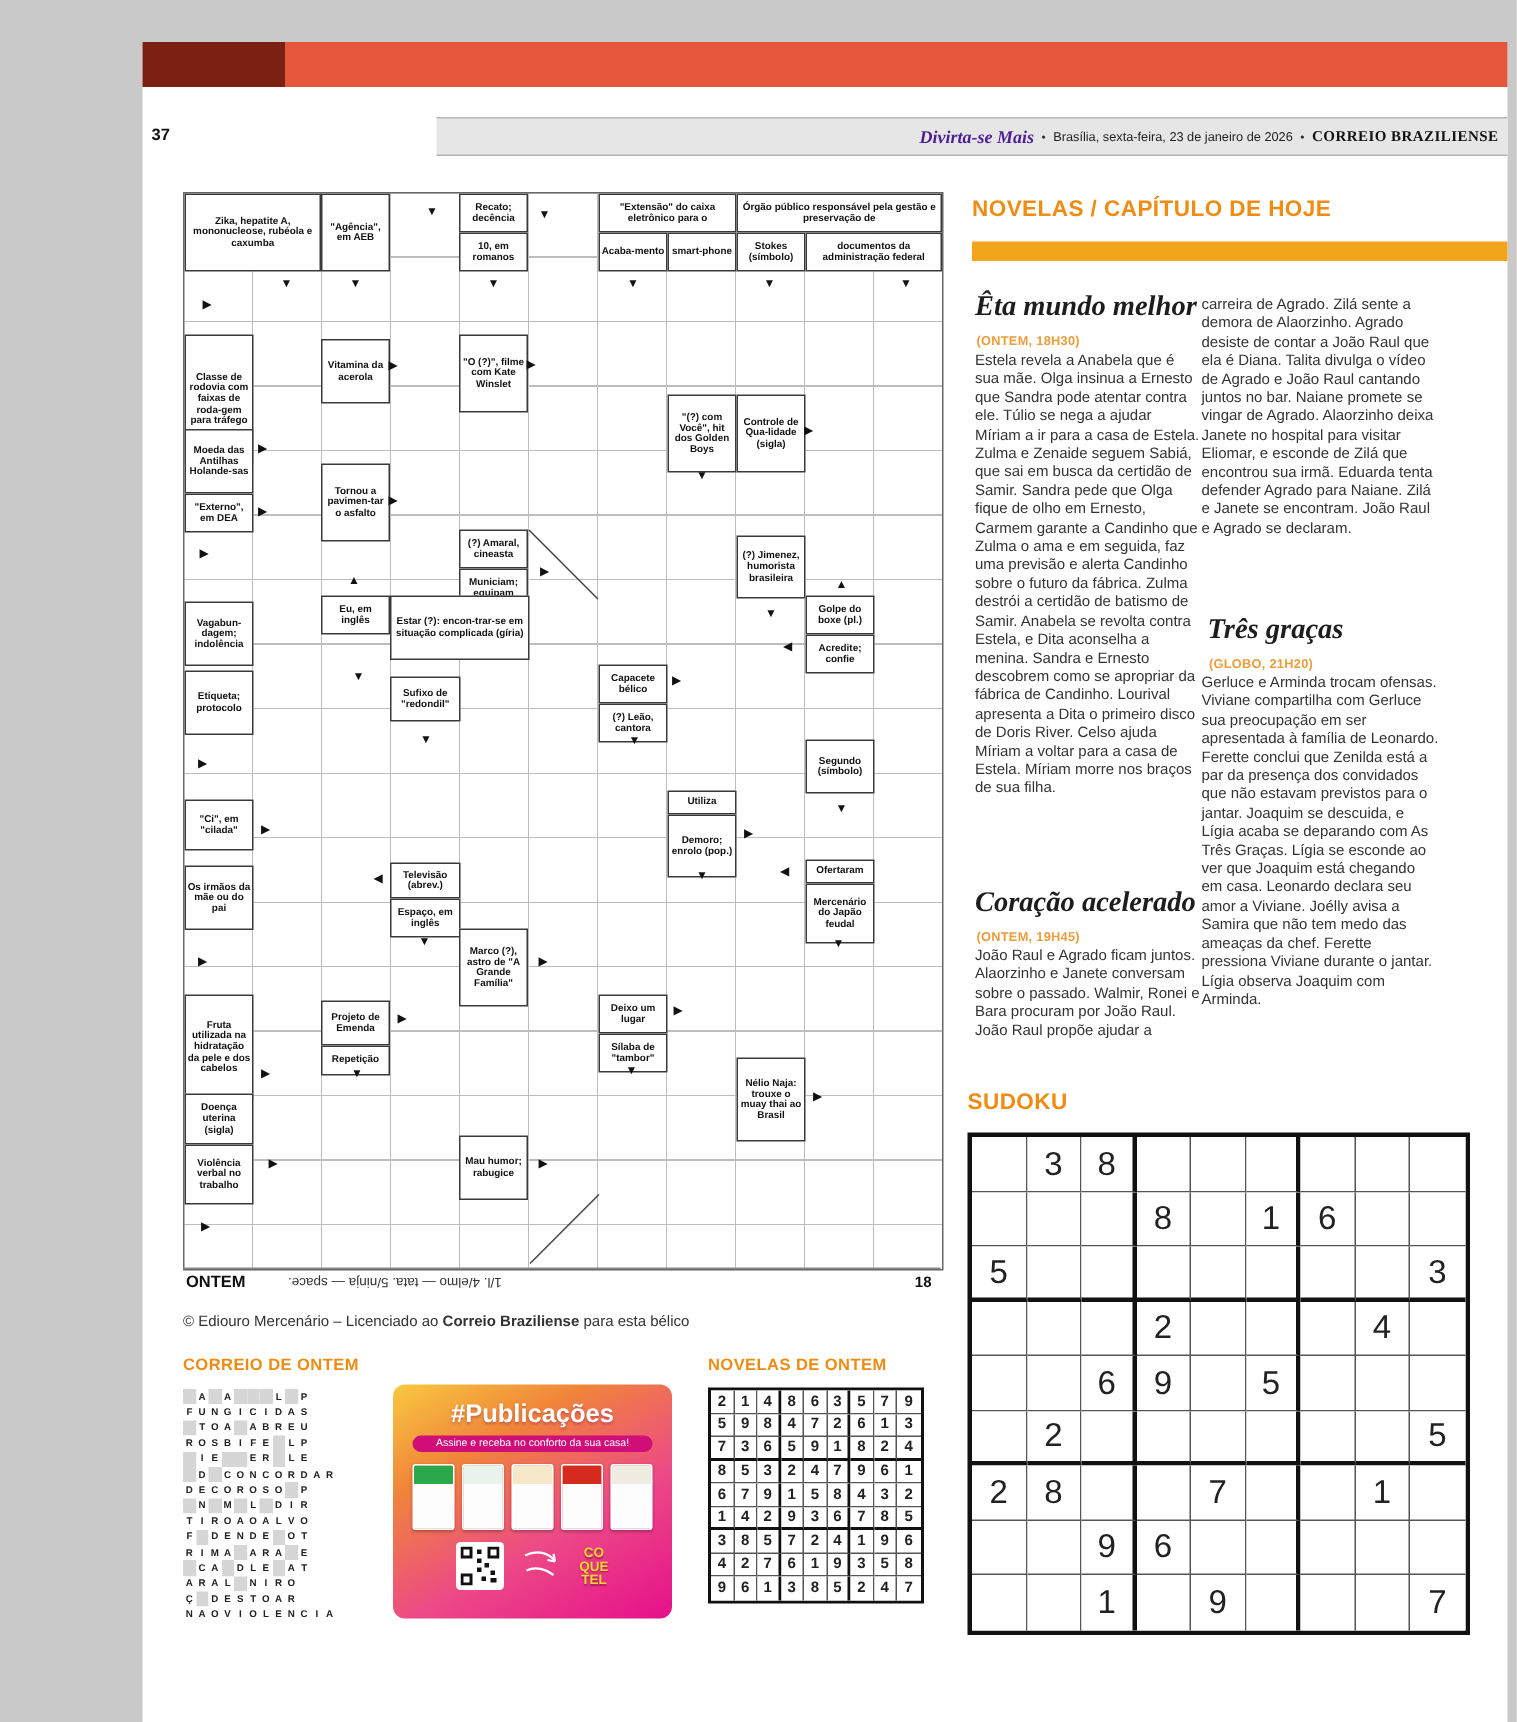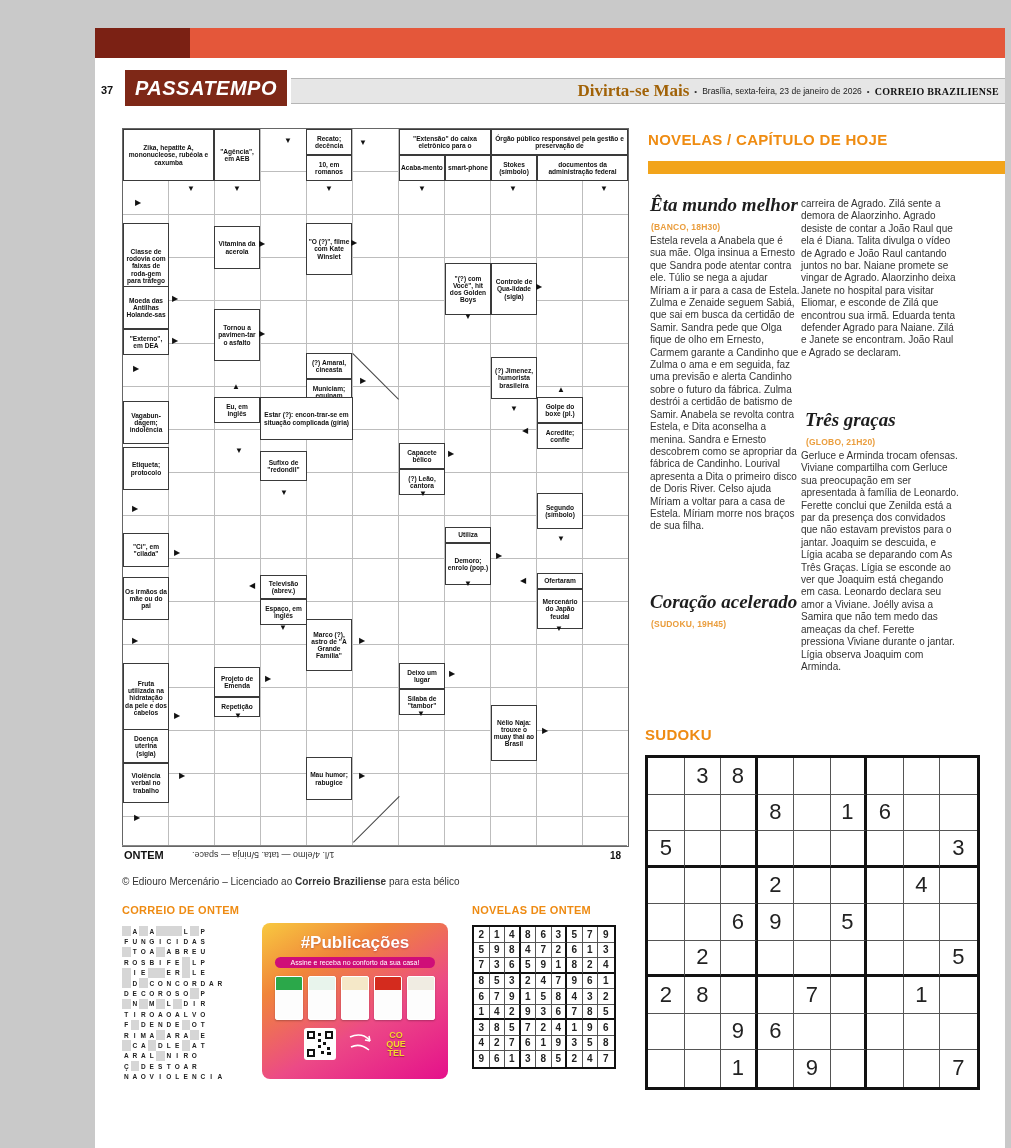--- a/index.html
+++ b/index.html
@@ -9,21 +9,21 @@
   
   .topbar{left:95px;top:0;width:815px;height:30px;background:#e4573a;}
   .topbar-dark{left:0;top:0;width:95px;height:30px;background:#7b2114;}
   .pagenum{left:6px;top:56px;font-size:11px;font-weight:bold;color:#111;}
   .masthead{left:30px;top:42px;width:162px;height:36px;background:#7e2817;color:#fff;
     display:flex;align-items:center;justify-content:center;font-weight:bold;font-style:italic;
     font-size:20px;letter-spacing:.5px;}
   .dateband{left:196px;top:50px;width:714px;height:26px;background:#e6e6e6;
     border-top:1px solid #b5b5b5;border-bottom:1px solid #b5b5b5;
     display:flex;align-items:center;justify-content:flex-end;gap:5px;padding-right:6px;box-sizing:border-box;}
-  .d-mais{font-family:"Liberation Serif",serif;font-weight:bold;font-size:17px;color:#a16207;}
+  .d-mais{font-family:"Liberation Serif",serif;font-weight:bold;font-style:italic;font-size:12px;color:#4c1d95;}
   .d-sep{font-size:8px;color:#333;}
   .d-city{font-size:8.5px;color:#222;}
   .d-brand{font-family:"Liberation Serif",serif;font-weight:bold;font-size:10px;color:#111;letter-spacing:.3px;}
   
   .xw{left:27px;top:100px;width:505px;height:717px;border:1px solid #666;background:#fff;
     background-image:repeating-linear-gradient(to right,transparent 0 45px,#bdbdbd 45px 46px),
                      repeating-linear-gradient(to bottom,transparent 0 42px,#bdbdbd 42px 43px);}
   .clue{position:absolute;background:#fff;border:1px solid #3a3a3a;box-sizing:border-box;
     display:flex;align-items:center;justify-content:center;text-align:center;
     font-size:6.6px;line-height:7.2px;font-weight:bold;color:#111;padding:1px;overflow:hidden;z-index:2;}
@@ -70,21 +70,20 @@
   .scell{display:flex;align-items:center;justify-content:center;background:#fff;box-sizing:border-box;color:#222;}
 </style>
 </head>
 <body>
 
 <div class="page">
 
   <div class="abs topbar-dark"></div>
   <div class="abs topbar"></div>
   <div class="abs pagenum">37</div>
-  <div class="abs masthead">PASSATEMPO</div>
   <div class="abs dateband">
     <span class="d-mais">Divirta-se Mais</span>
     <span class="d-sep">•</span>
     <span class="d-city">Brasília, sexta-feira, 23 de janeiro de 2026</span>
     <span class="d-sep">•</span>
     <span class="d-brand">CORREIO BRAZILIENSE</span>
   </div>
 
   <div class="abs xw" id="xw">
       <div class="clue" style="left: 0px; top: 0px; width: 91px; height: 52px;">Zika, hepatite A, mononucleose, rubéola e caxumba</div>
@@ -503,25 +502,26 @@
       <div class="scell" style="width: 15.5px; height: 15.5px; font-size: 10px; font-weight: bold; border-right: 2px solid rgb(17, 17, 17); border-bottom: 0px;">5</div>
       <div class="scell" style="width: 15.5px; height: 15.5px; font-size: 10px; font-weight: bold; border-right: 1px solid rgb(85, 85, 85); border-bottom: 0px;">2</div>
       <div class="scell" style="width: 15.5px; height: 15.5px; font-size: 10px; font-weight: bold; border-right: 1px solid rgb(85, 85, 85); border-bottom: 0px;">4</div>
       <div class="scell" style="width: 15.5px; height: 15.5px; font-size: 10px; font-weight: bold; border-right: 0px; border-bottom: 0px;">7</div>
     </div>
 
   <div class="abs nov-head">NOVELAS / CAPÍTULO DE HOJE</div>
   <div class="abs nov-bar"></div>
 
   <div class="abs nov-title" style="left:555px;top:166px;">Êta mundo melhor</div>
-  <div class="abs nov-time" style="left:556px;top:194px;">(BANCO, 18H30)</div>
+  <div class="abs nov-time" style="left:556px;top:194px;">(ONTEM, 18H30)</div>
   <div class="abs nov-text" style="left:555px;top:207px;width:150px;">Estela revela a Anabela que é sua mãe. Olga insinua a Ernesto que Sandra pode atentar contra ele. Túlio se nega a ajudar Míriam a ir para a casa de Estela. Zulma e Zenaide seguem Sabiá, que sai em busca da certidão de Samir. Sandra pede que Olga fique de olho em Ernesto, Carmem garante a Candinho que Zulma o ama e em seguida, faz uma previsão e alerta Candinho sobre o futuro da fábrica. Zulma destrói a certidão de batismo de Samir. Anabela se revolta contra Estela, e Dita aconselha a menina. Sandra e Ernesto descobrem como se apropriar da fábrica de Candinho. Lourival apresenta a Dita o primeiro disco de Doris River. Celso ajuda Míriam a voltar para a casa de Estela. Míriam morre nos braços de sua filha.</div>
 
   <div class="abs nov-title" style="left:555px;top:563px;">Coração acelerado</div>
-  <div class="abs nov-time" style="left:556px;top:591px;">(SUDOKU, 19H45)</div>
+  <div class="abs nov-time" style="left:556px;top:591px;">(ONTEM, 19H45)</div>
+  <div class="abs nov-text" style="left:555px;top:604px;width:150px;">João Raul e Agrado ficam juntos. Alaorzinho e Janete conversam sobre o passado. Walmir, Ronei e Bara procuram por João Raul. João Raul propõe ajudar a</div>
   <div class="abs nov-text" style="left:706px;top:170px;width:158px;">carreira de Agrado. Zilá sente a demora de Alaorzinho. Agrado desiste de contar a João Raul que ela é Diana. Talita divulga o vídeo de Agrado e João Raul cantando juntos no bar. Naiane promete se vingar de Agrado. Alaorzinho deixa Janete no hospital para visitar Eliomar, e esconde de Zilá que encontrou sua irmã. Eduarda tenta defender Agrado para Naiane. Zilá e Janete se encontram. João Raul e Agrado se declaram.</div>
 
   <div class="abs nov-title" style="left:710px;top:381px;">Três graças</div>
   <div class="abs nov-time" style="left:711px;top:409px;">(GLOBO, 21H20)</div>
   <div class="abs nov-text" style="left:706px;top:422px;width:158px;">Gerluce e Arminda trocam ofensas. Viviane compartilha com Gerluce sua preocupação em ser apresentada à família de Leonardo. Ferette conclui que Zenilda está a par da presença dos convidados que não estavam previstos para o jantar. Joaquim se descuida, e Lígia acaba se deparando com As Três Graças. Lígia se esconde ao ver que Joaquim está chegando em casa. Leonardo declara seu amor a Viviane. Joélly avisa a Samira que não tem medo das ameaças da chef. Ferette pressiona Viviane durante o jantar. Lígia observa Joaquim com Arminda.</div>
 
   <div class="abs sechead" style="left:550px;top:698px;font-size:15px;">SUDOKU</div>
   <div class="abs sud-big sgrid" id="sudoku-big" style="grid-template-columns: repeat(9, 36.5px); border: 3px solid rgb(17, 17, 17);">
       <div class="scell" style="width: 36.5px; height: 36.5px; font-size: 22px; font-weight: 400; border-right: 1px solid rgb(85, 85, 85); border-bottom: 1px solid rgb(85, 85, 85);"></div>
       <div class="scell" style="width: 36.5px; height: 36.5px; font-size: 22px; font-weight: 400; border-right: 1px solid rgb(85, 85, 85); border-bottom: 1px solid rgb(85, 85, 85);">3</div>

